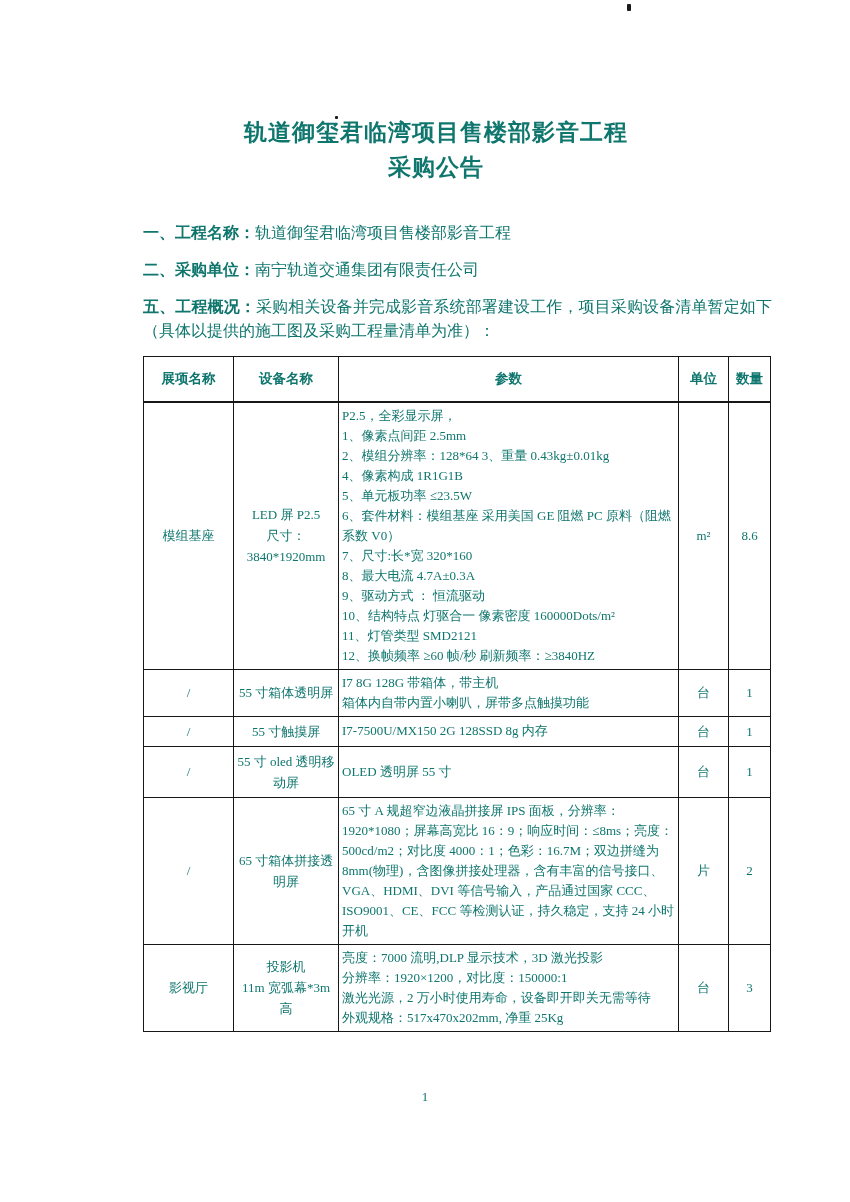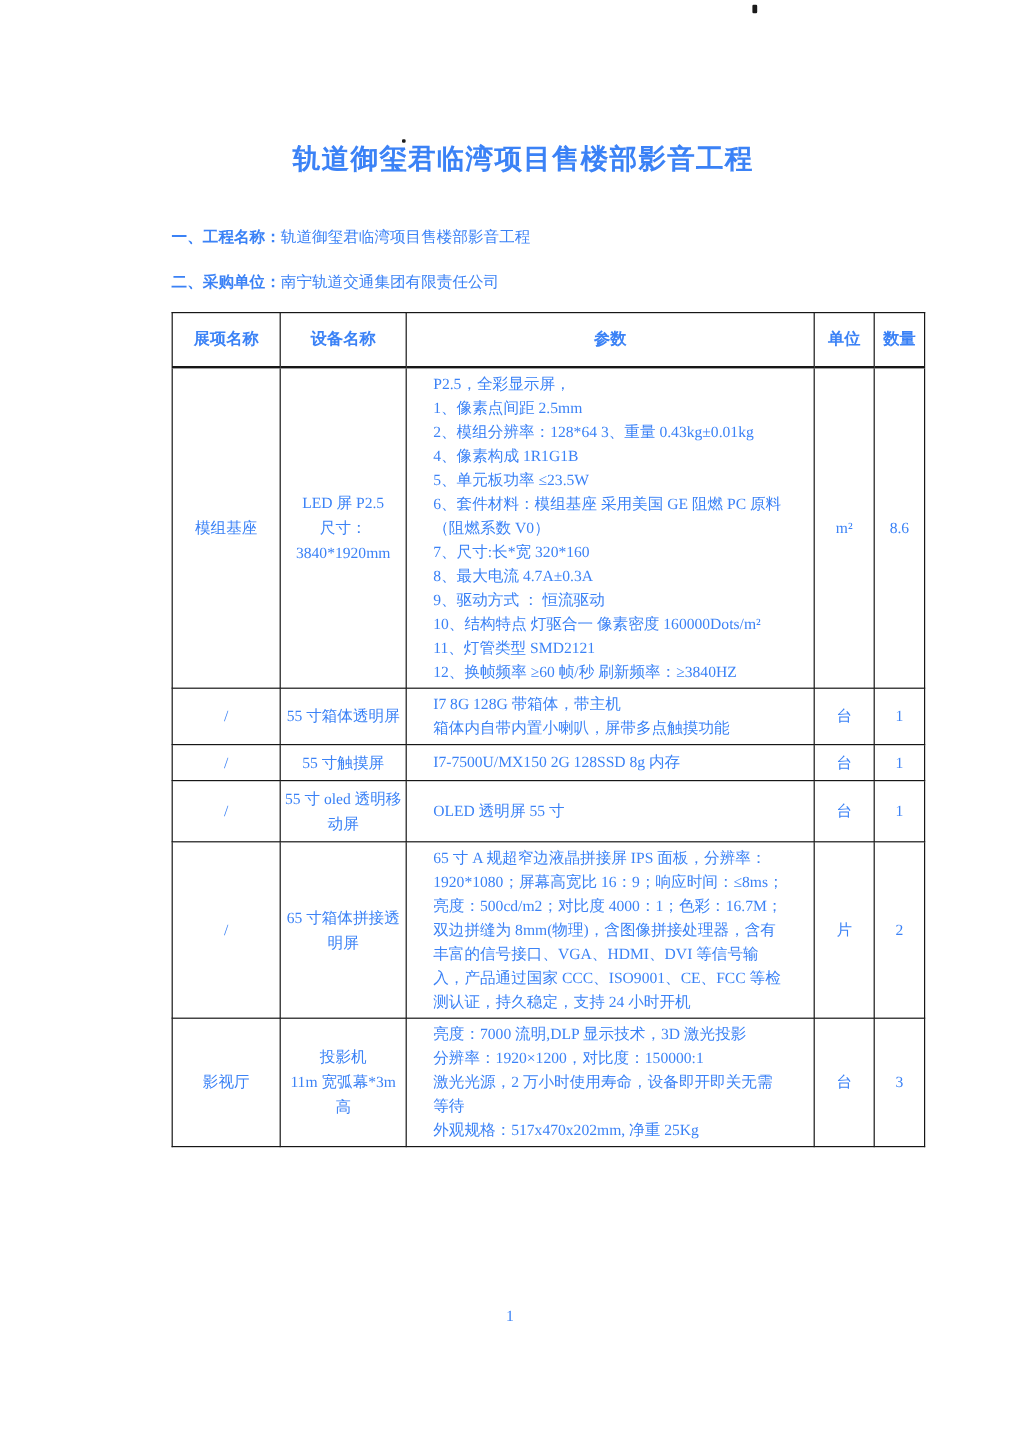--- a/index.html
+++ b/index.html
@@ -3,21 +3,21 @@
 <meta charset="utf-8">
 <style>
   * { margin: 0; padding: 0; box-sizing: border-box; }
   html, body { background: #e8e8e8; }
   .page {
     position: relative;
     width: 850px;
     height: 1202px;
     background: #ffffff;
     font-family: "Liberation Serif", "DejaVu Serif", serif;
-    color: #3b82f6;
+    color: #0f766e;
     margin: 0 auto;
     overflow: hidden;
   }
   .artifact-dot {
     position: absolute;
     background: #1a1a1a;
     border-radius: 1px;
   }
   .dot-top { left: 627px; top: 4px; width: 4px; height: 7px; }
   .dot-title { left: 335px; top: 116px; width: 3px; height: 3px; }
@@ -33,21 +33,21 @@
     text-align: center;
     font-weight: bold;
     font-size: 23px;
     line-height: 35px;
     letter-spacing: 1px;
   }
   .sections {
     margin-top: 36px;
   }
   .section-item {
-    font-size: 13px;
+    font-size: 16px;
     line-height: 24px;
     margin-bottom: 13px;
     text-align: justify;
   }
   .section-label { font-weight: bold; }
   .spec-table {
     border-collapse: collapse;
     table-layout: fixed;
     width: 627px;
     margin-top: 12px;
@@ -72,21 +72,21 @@
   }
   .cell-center {
     text-align: center;
     padding: 4px 3px;
     white-space: pre-line;
     line-height: 21px;
     margin-top: 38px;
   }
   .cell-params {
     text-align: left;
-    padding: 3px 22px;
+    padding: 3px 3px;
     white-space: pre-line;
     line-height: 20px;
   }
   .page-number {
     position: absolute;
     left: 0;
     top: 1089px;
     width: 850px;
     text-align: center;
     font-size: 13px;
@@ -96,28 +96,32 @@
 <body>
 
 <div class="page">
   <div class="artifact-dot dot-top"></div>
   <div class="artifact-dot dot-title"></div>
 
   <div class="content">
 
     <div class="doc-title">
       <div>轨道御玺君临湾项目售楼部影音工程</div>
+      <div>采购公告</div>
     </div>
 
     <div class="sections">
       <p class="section-item">
         <span class="section-label">一、工程名称：</span><span>轨道御玺君临湾项目售楼部影音工程</span>
       </p>
       <p class="section-item">
         <span class="section-label">二、采购单位：</span><span>南宁轨道交通集团有限责任公司</span>
+      </p>
+      <p class="section-item">
+        <span class="section-label">五、工程概况：</span><span>采购相关设备并完成影音系统部署建设工作，项目采购设备清单暂定如下（具体以提供的施工图及采购工程量清单为准）：</span>
       </p>
     </div>
 
     <table class="spec-table">
       <colgroup>
         <col class="c1">
           <col class="c2">
           <col class="c3">
           <col class="c4">
           <col class="c5">

